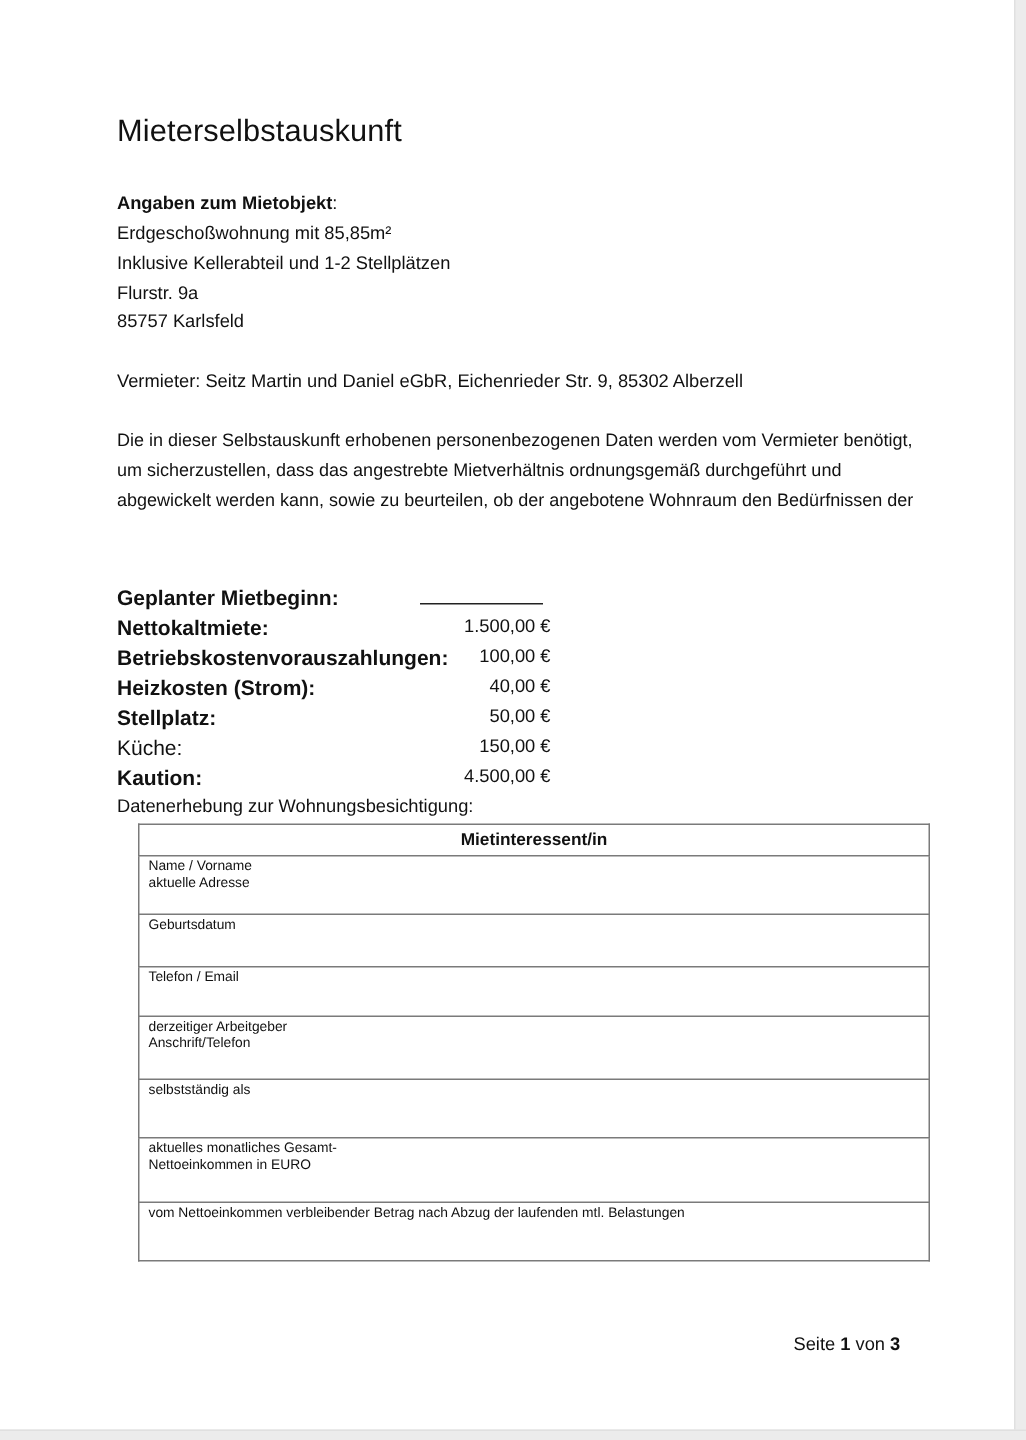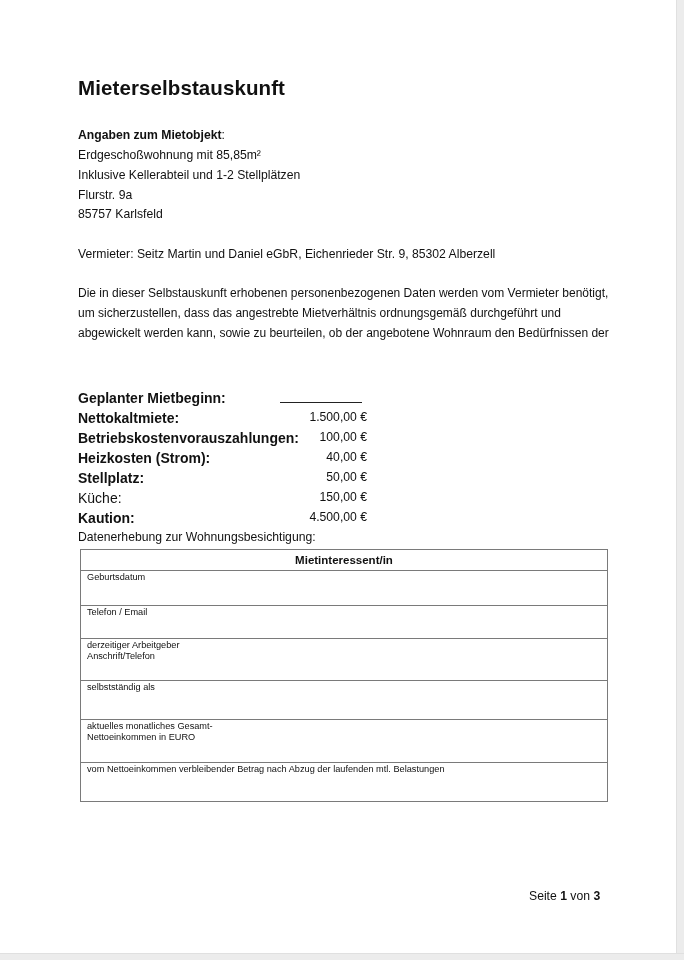--- a/index.html
+++ b/index.html
@@ -39,21 +39,21 @@
       width: 684px;
       height: 7px;
       background: #ececec;
       border-top: 1px solid #e0e0e0;
     }
     .title {
       position: absolute;
       left: 78px;
       top: 76px;
       font-size: 20.5px;
-      font-weight: bold;
+      font-weight: normal;
       margin: 0;
       letter-spacing: 0.1px;
     }
     .line {
       position: absolute;
       left: 78px;
       font-size: 12.2px;
       white-space: nowrap;
     }
     .b { font-weight: bold; }
@@ -83,21 +83,21 @@
     .underline-field {
       position: absolute;
       left: 280px;
       top: 402px;
       width: 82px;
       height: 0;
       border-top: 1px solid #222;
     }
     .form-table {
       position: absolute;
-      left: 80px;
+      left: 92px;
       top: 549px;
       width: 528px;
       border-collapse: collapse;
       table-layout: fixed;
     }
     .form-table th, .form-table td {
       border: 1px solid #7a7a7a;
       padding: 0;
       vertical-align: top;
     }
@@ -171,20 +171,28 @@
   <div class="line" style="top:530px;">Datenerhebung zur Wohnungsbesichtigung:</div>
 
   <table class="form-table">
     <thead>
       <tr>
         <th>Mietinteressent/in</th>
       </tr>
     </thead>
     <tbody>
       <tr>
+        <td style="height:38px;">
+          <span class="cell-label">
+            <span>Name / Vorname</span>
+            <span>aktuelle Adresse</span>
+          </span>
+        </td>
+      </tr>
+      <tr>
         <td style="height:34px;">
           <span class="cell-label">
             <span>Geburtsdatum</span>
           </span>
         </td>
       </tr>
       <tr>
         <td style="height:32px;">
           <span class="cell-label">
             <span>Telefon / Email</span>

